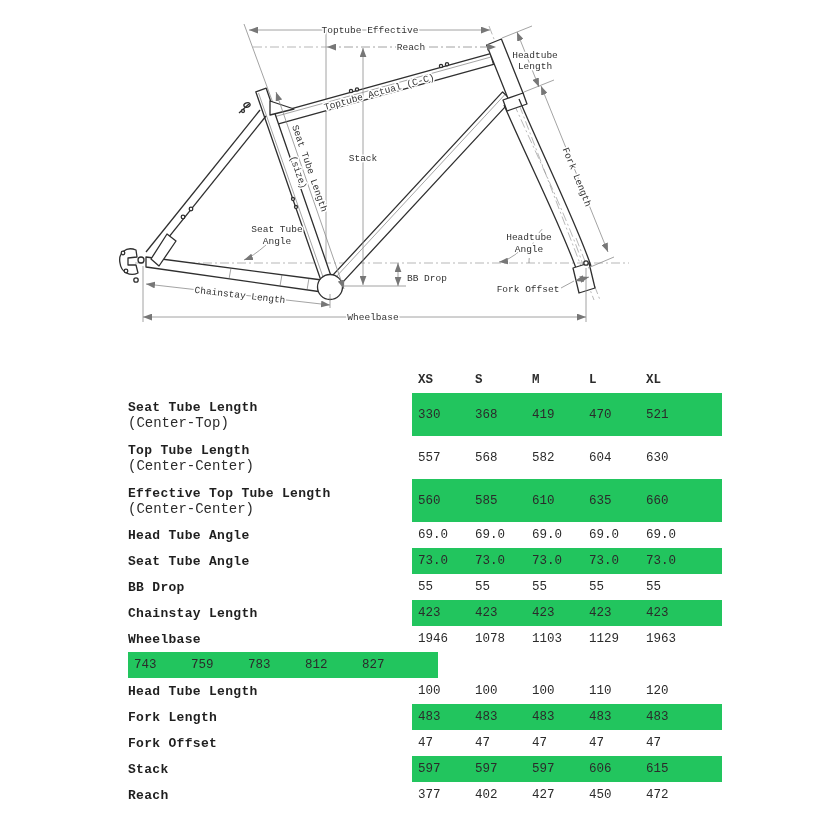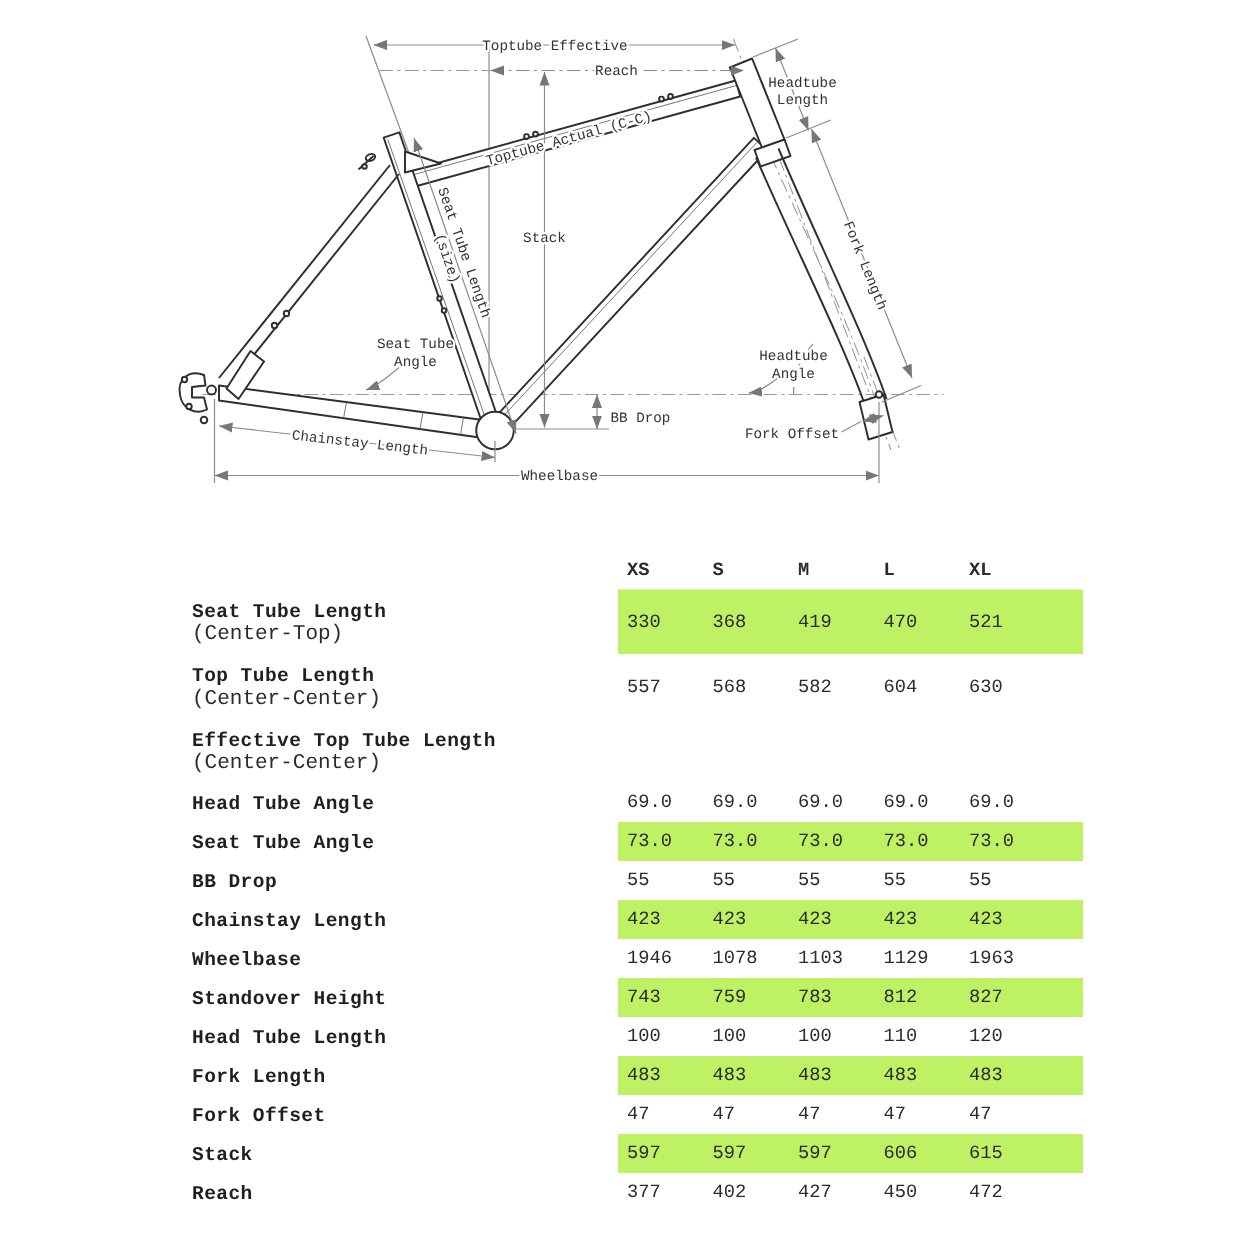--- a/index.html
+++ b/index.html
@@ -13,21 +13,21 @@
   
   #geo-table{position:absolute;left:128px;top:367px;width:594px;}
   .trow{display:flex;align-items:stretch;}
   .h1{height:26px;}
   .h2{height:43px;}
   .hh{height:26px;}
   .lbl{width:284px;display:flex;flex-direction:column;justify-content:center;}
   .lbl .main{font-size:13px;font-weight:bold;color:#1f1f1f;letter-spacing:.3px;line-height:15px;}
   .lbl .sub{font-size:14px;color:#2b2b2b;line-height:13px;margin-top:2px;}
   .vals{width:310px;display:flex;align-items:center;}
-  .vals.shaded{background:#bef264;}
+  .vals.shaded{background:#22c55e;}
   .cell{width:57px;padding-left:6px;font-size:12.5px;box-sizing:border-box;}
   .hcell{width:57px;padding-left:6px;font-size:12.5px;font-weight:bold;box-sizing:border-box;}
 </style>
 </head>
 <body>
 
 <svg id="diagram" width="830" height="348" viewBox="0 0 830 348">
   <defs>
     <marker id="ar" viewBox="0 0 8 6" refX="8" refY="3" markerWidth="9" markerHeight="7" orient="auto-start-reverse" markerUnits="userSpaceOnUse">
       <path d="M8,3 L0,0 L0,6 Z" fill="#777"></path>
@@ -177,20 +177,27 @@
       <div class="cell">604</div>
       <div class="cell">630</div>
     </div>
   </div>
 
   <div class="trow h2">
     <div class="lbl">
       <div class="main">Effective Top Tube Length</div>
       <div class="sub">(Center-Center)</div>
     </div>
+    <div class="vals shaded">
+      <div class="cell">560</div>
+      <div class="cell">585</div>
+      <div class="cell">610</div>
+      <div class="cell">635</div>
+      <div class="cell">660</div>
+    </div>
   </div>
 
   <div class="trow h1">
     <div class="lbl">
       <div class="main">Head Tube Angle</div>
     </div>
     <div class="vals">
       <div class="cell">69.0</div>
       <div class="cell">69.0</div>
       <div class="cell">69.0</div>
@@ -245,23 +252,20 @@
     <div class="vals">
       <div class="cell">1946</div>
       <div class="cell">1078</div>
       <div class="cell">1103</div>
       <div class="cell">1129</div>
       <div class="cell">1963</div>
     </div>
   </div>
 
   <div class="trow h1">
-    <div class="lbl">
-      <div class="main">Standover Height</div>
-    </div>
     <div class="vals shaded">
       <div class="cell">743</div>
       <div class="cell">759</div>
       <div class="cell">783</div>
       <div class="cell">812</div>
       <div class="cell">827</div>
     </div>
   </div>
 
   <div class="trow h1">

